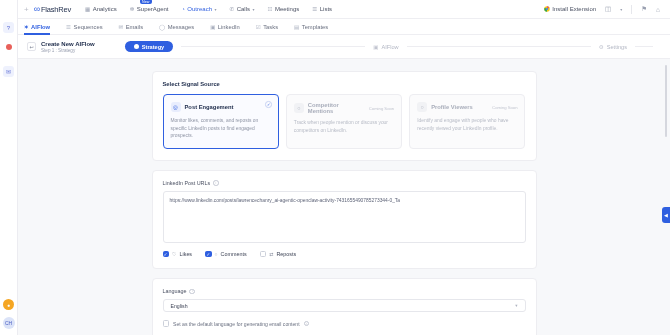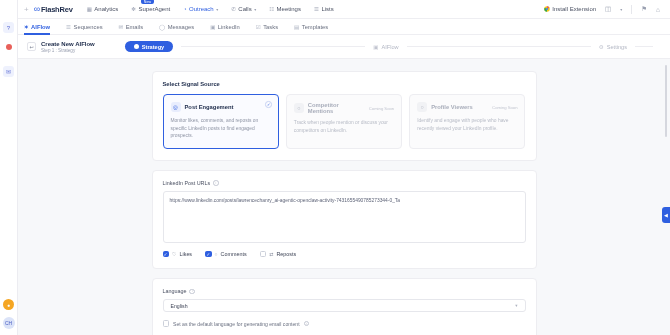--- a/index.html
+++ b/index.html
@@ -44,21 +44,21 @@
 
   
   .topnav {
     height: 19px; background: #fff; border-bottom: 1px solid #eeeef2;
     display: flex; align-items: center; padding: 0 6px; flex: 0 0 19px;
     position: relative;
   }
   .plus { color:#b9bcc7; font-size:8px; margin-right:5px; }
   .brand { display:flex; align-items:center; gap:2px; margin-right:14px;}
   .brand-glyph { color:#2f5fe0; font-size:9px; letter-spacing:-1.2px; }
-  .brand-name { font-size:7.5px; font-weight:bold; color:#1d2b4a; letter-spacing:-0.2px;text-align:right;}
+  .brand-name { font-size:7.5px; font-weight:normal; color:#1d2b4a; letter-spacing:-0.2px;text-align:right;}
   .nav-items { display:flex; align-items:center; gap:13px; }
   .nav-item {
     display:flex; align-items:center; gap:2.5px;
     font-size:6px; color:#4b5163; white-space:nowrap; position:relative;
   }
   .nav-item.accent { color:#2f5fe0; }
   .nav-ico { font-size:5.5px; color:#9aa0b1; }
   .nav-item.accent .nav-ico { color:#2f5fe0; }
   .caret { font-size:4px; color:#9aa0b1; }
   .new-badge {

